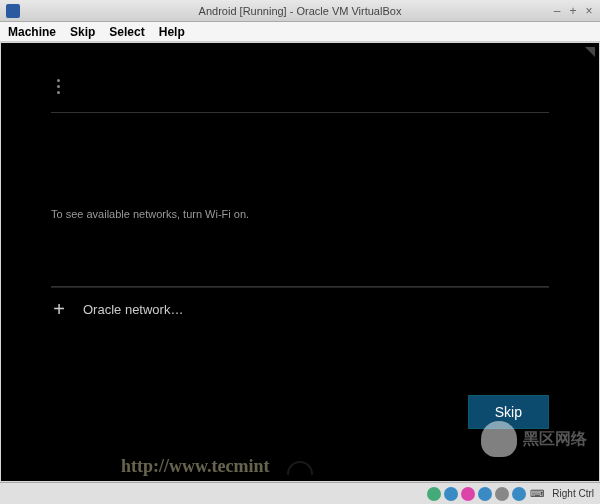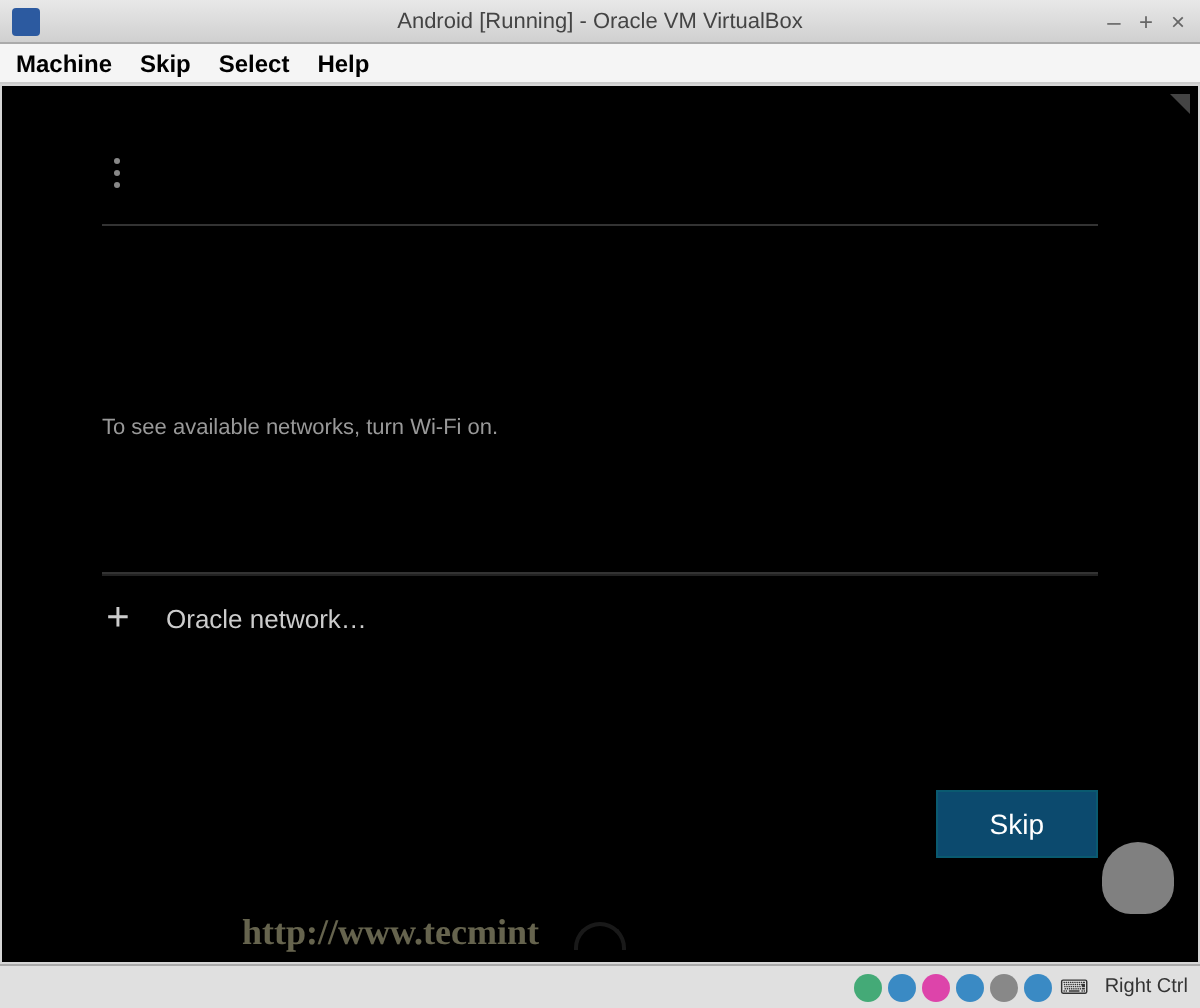--- a/index.html
+++ b/index.html
@@ -109,20 +109,21 @@
     </div>
 
     <div class="nav-bar">
       <div class="back-arc"></div>
     </div>
 
     <div class="url-wm">http://www.tecmint</div>
 
     <div class="watermark">
       <div class="mushroom"></div>
+      <span class="wm-text">黑区网络</span>
     </div>
   </div>
 
   <div class="statusbar">
     <div class="status-icons">
       <div class="status-icon si1"></div>
       <div class="status-icon si2"></div>
       <div class="status-icon si3"></div>
       <div class="status-icon si4"></div>
       <div class="status-icon si5"></div>

